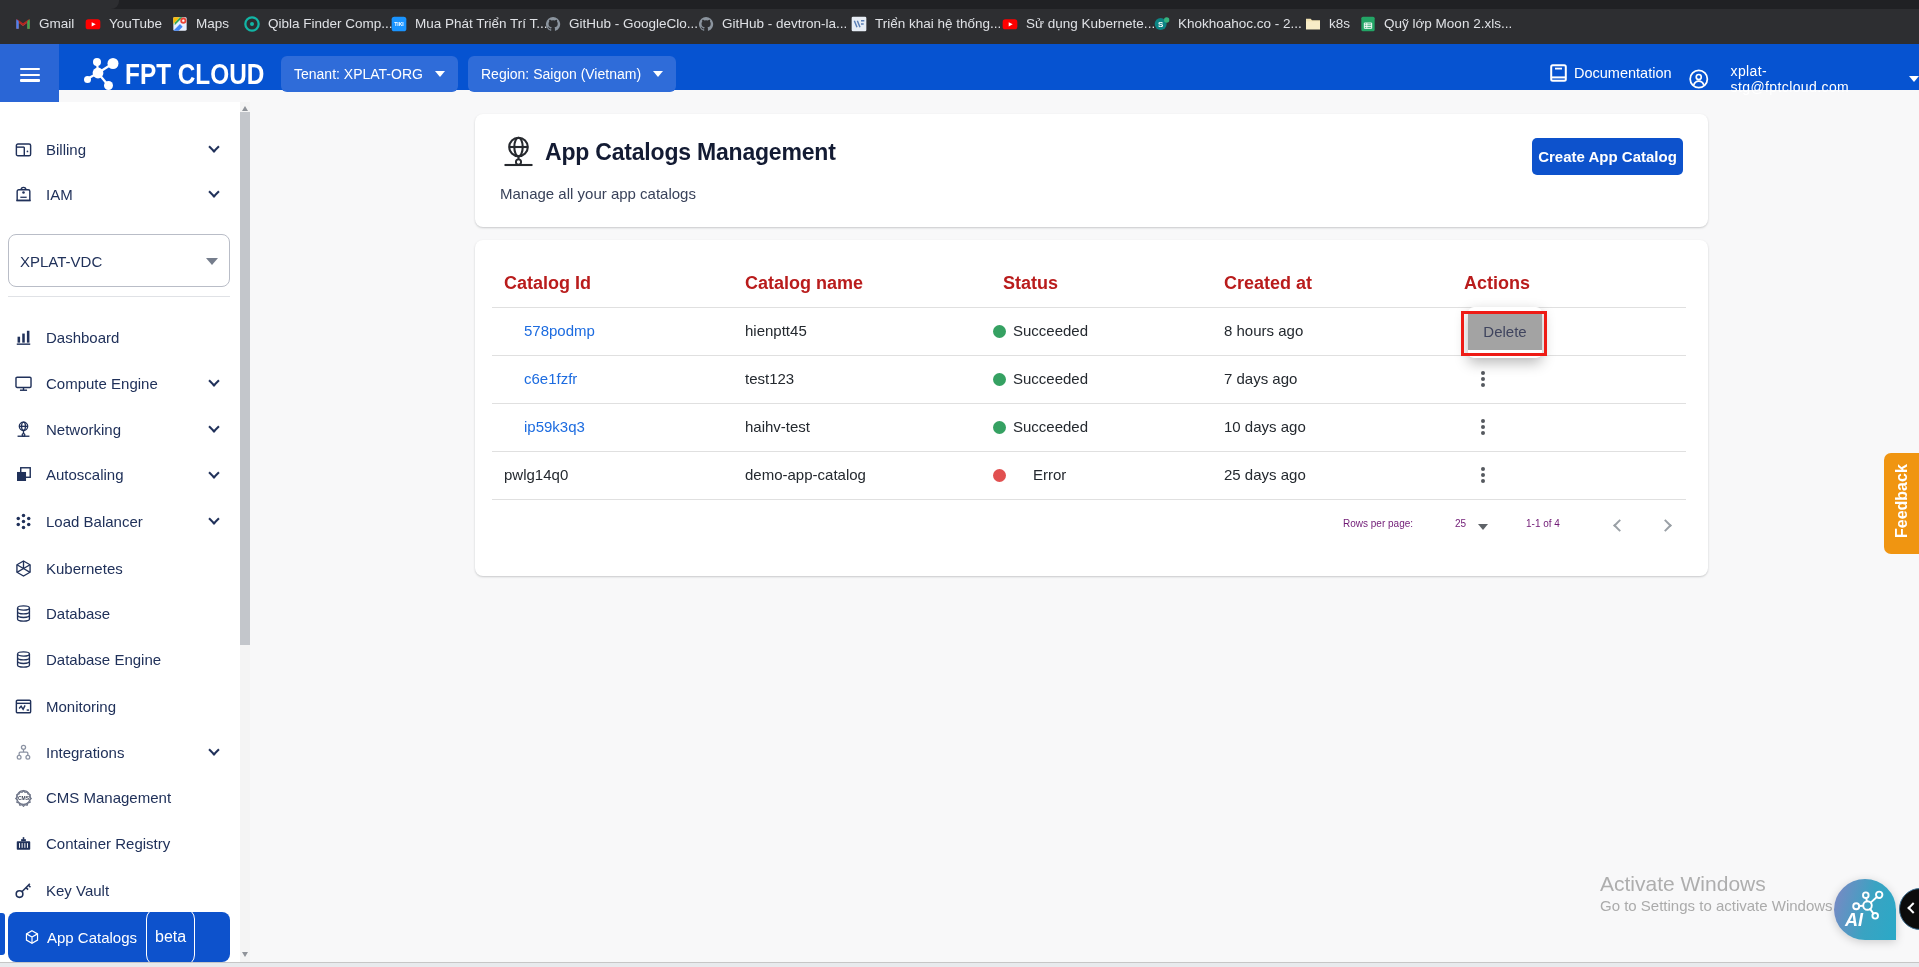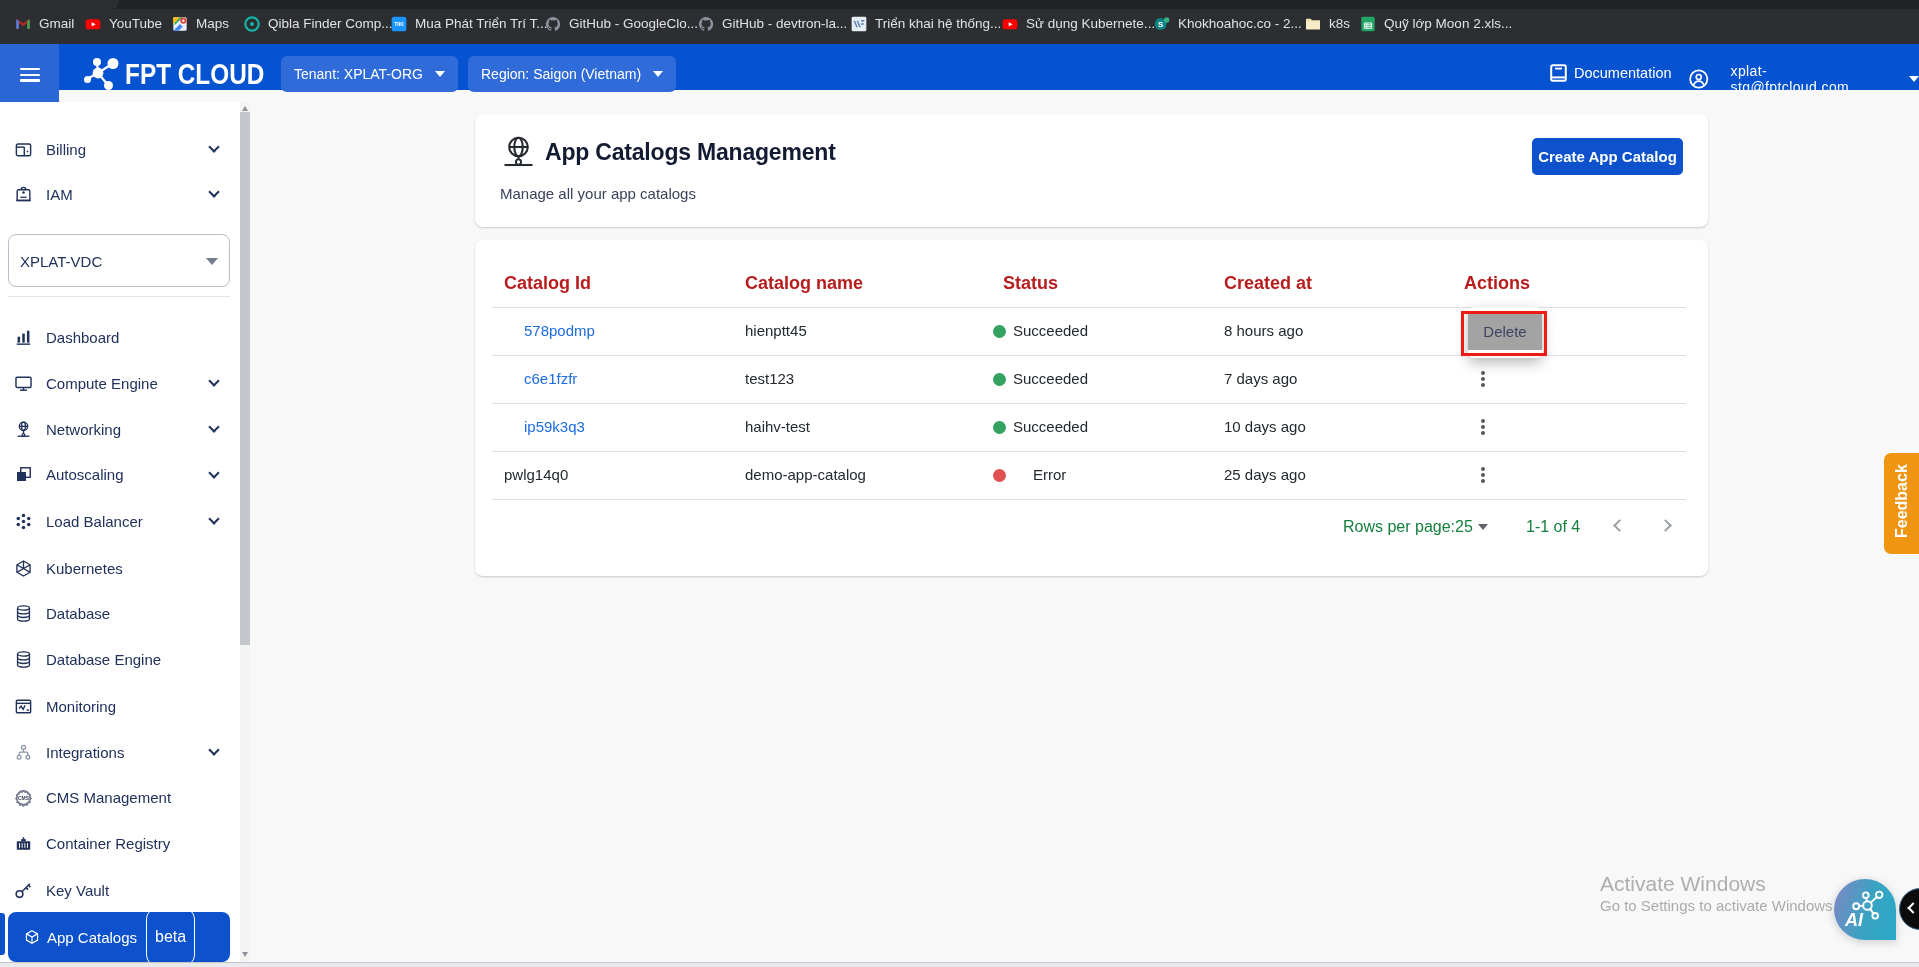--- a/index.html
+++ b/index.html
@@ -55,21 +55,21 @@
   .subtitle { position:absolute; left:25px; top:71px; color:#39425a; font-size:15px; }
   .createbtn { position:absolute; left:1057px; top:24px; width:151px; height:37px; background:#0d52cc; border-radius:5px; color:#fff; font-size:15px; font-weight:bold; text-align:center; line-height:37px; }
   .thead { position:absolute; top:33px; color:#b91c1c; font-size:18px; font-weight:bold; }
   .rowline { position:absolute; left:17px; width:1194px; height:1px; background:#e0e0e0; }
   .cell { position:absolute; color:#24292f; font-size:15px; }
   .link { color:#1d6ce0;margin-left:20px; }
   .dot { position:absolute; width:13px; height:13px; border-radius:50%; }
   .gdot { background:#35a162; }
   .rdot { background:#e15050; }
   .threedot { position:absolute; width:4px; height:4px; border-radius:50%; background:#55595f; box-shadow:0 6px 0 #55595f, 0 12px 0 #55595f; }
-  .pagetxt { position:absolute; color:#15803d; font-size:16px; }
+  .pagetxt { position:absolute; color:#701a75; font-size:10px; }
   .pagechev { position:absolute; width:9px; height:9px; border-right:2px solid #9aa0a6; border-bottom:2px solid #9aa0a6; }
   .delpanel { position:absolute; left:1468px; top:307px; width:74px; height:51px; background:#fff; border-radius:6px; box-shadow:0 5px 14px rgba(0,0,0,.28); }
   .delbtn { position:absolute; left:1468px; top:314px; width:74px; height:36px; background:#a3a3a3; color:#3f445e; font-size:15px; text-align:center; line-height:36px; }
   .redbox { position:absolute; left:1461px; top:311px; width:86px; height:45px; border:3.5px solid #ee1b15; }
 
   
   .feedback { left:1884px; top:453px; width:35px; height:101px; background:#f09511; border-radius:7px 0 0 7px; }
   .feedback span { position:absolute; left:9px; top:85px; color:#fff; font-size:16px; font-weight:bold; transform:rotate(-90deg); transform-origin:0 0; white-space:nowrap; }
   .activate1 { left:1600px; top:872px; color:#aeaeae; font-size:21px; }
   .activate2 { left:1600px; top:897px; color:#ababab; font-size:15px; }

